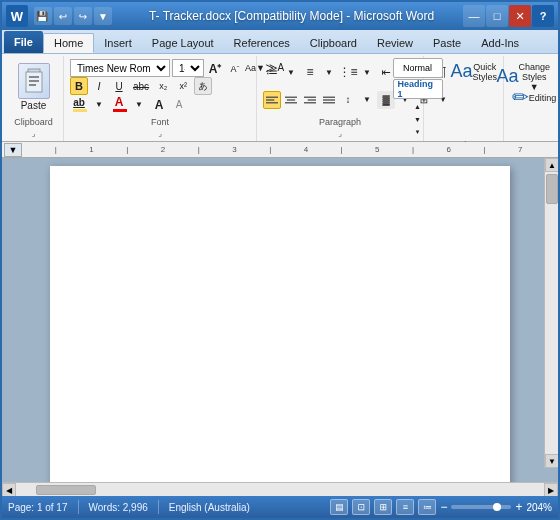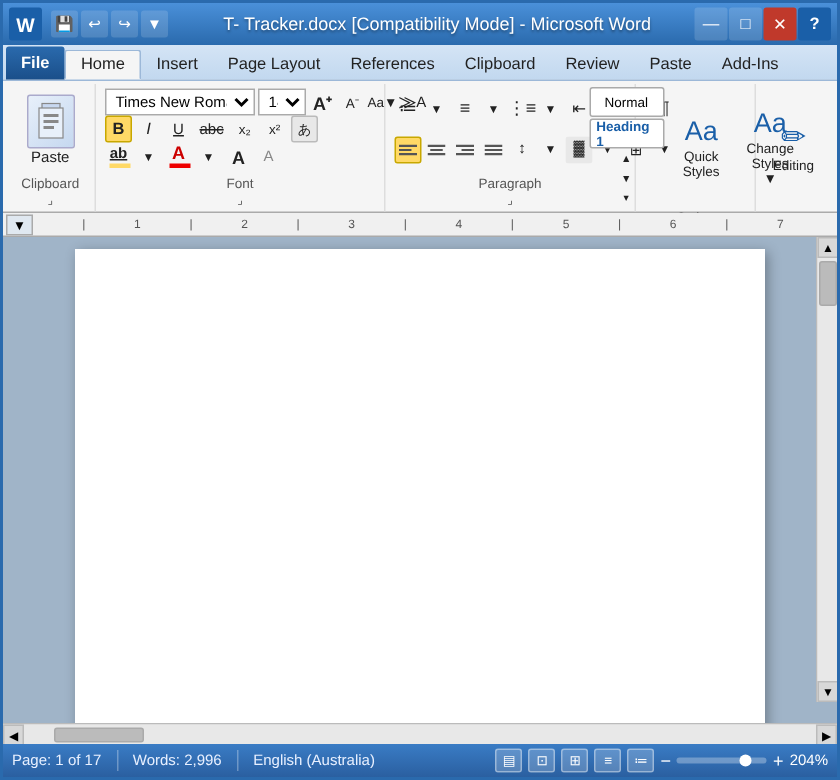--- a/index.html
+++ b/index.html
@@ -235,21 +235,21 @@
       font-size: 9px;
       cursor: pointer;
       border-radius: 2px;
       height: 22px;
       display: flex; align-items: center;
     }
 
     
     .big-btn {
       display: flex;
-      flex-direction: column;
+      flex-direction: row;
       align-items: center;
       padding: 3px 4px;
       cursor: pointer;
       border-radius: 3px;
       min-width: 40px;
     }
     .big-btn-label {
       font-size: 9px;
       color: #222;
       text-align: center;
@@ -635,21 +635,21 @@
             <div class="rb-btn" style="font-size:8px;">▼</div>
           </div>
         </div>
         <div class="group-label">
           <span>Paragraph</span>
           <span class="group-expand">⌟</span>
         </div>
       </div>
 
       <div class="ribbon-group" style="min-width:80px; flex:1;">
-        <div class="group-content" style="flex:1; align-items:center; justify-content:center; gap:4px;">
+        <div class="group-content" style="flex:1; justify-content:center; gap:4px;">
           <div class="styles-gallery" style="flex:1;">
             <div class="style-btn" style="font-size:9px; height:20px; width:50px; justify-content:center;">Normal</div>
             <div class="style-btn" style="font-size:9px; height:20px; width:50px; justify-content:center; color:#1a5fa8; font-weight:bold;">Heading 1</div>
             <div style="display:flex; flex-direction:column; gap:1px;">
               <div class="rb-btn" style="height:12px; font-size:7px;">▲</div>
               <div class="rb-btn" style="height:12px; font-size:7px;">▼</div>
               <div class="rb-btn" style="height:12px; font-size:7px;">▾</div>
             </div>
           </div>
           <div class="big-btn" style="min-width:42px;">

